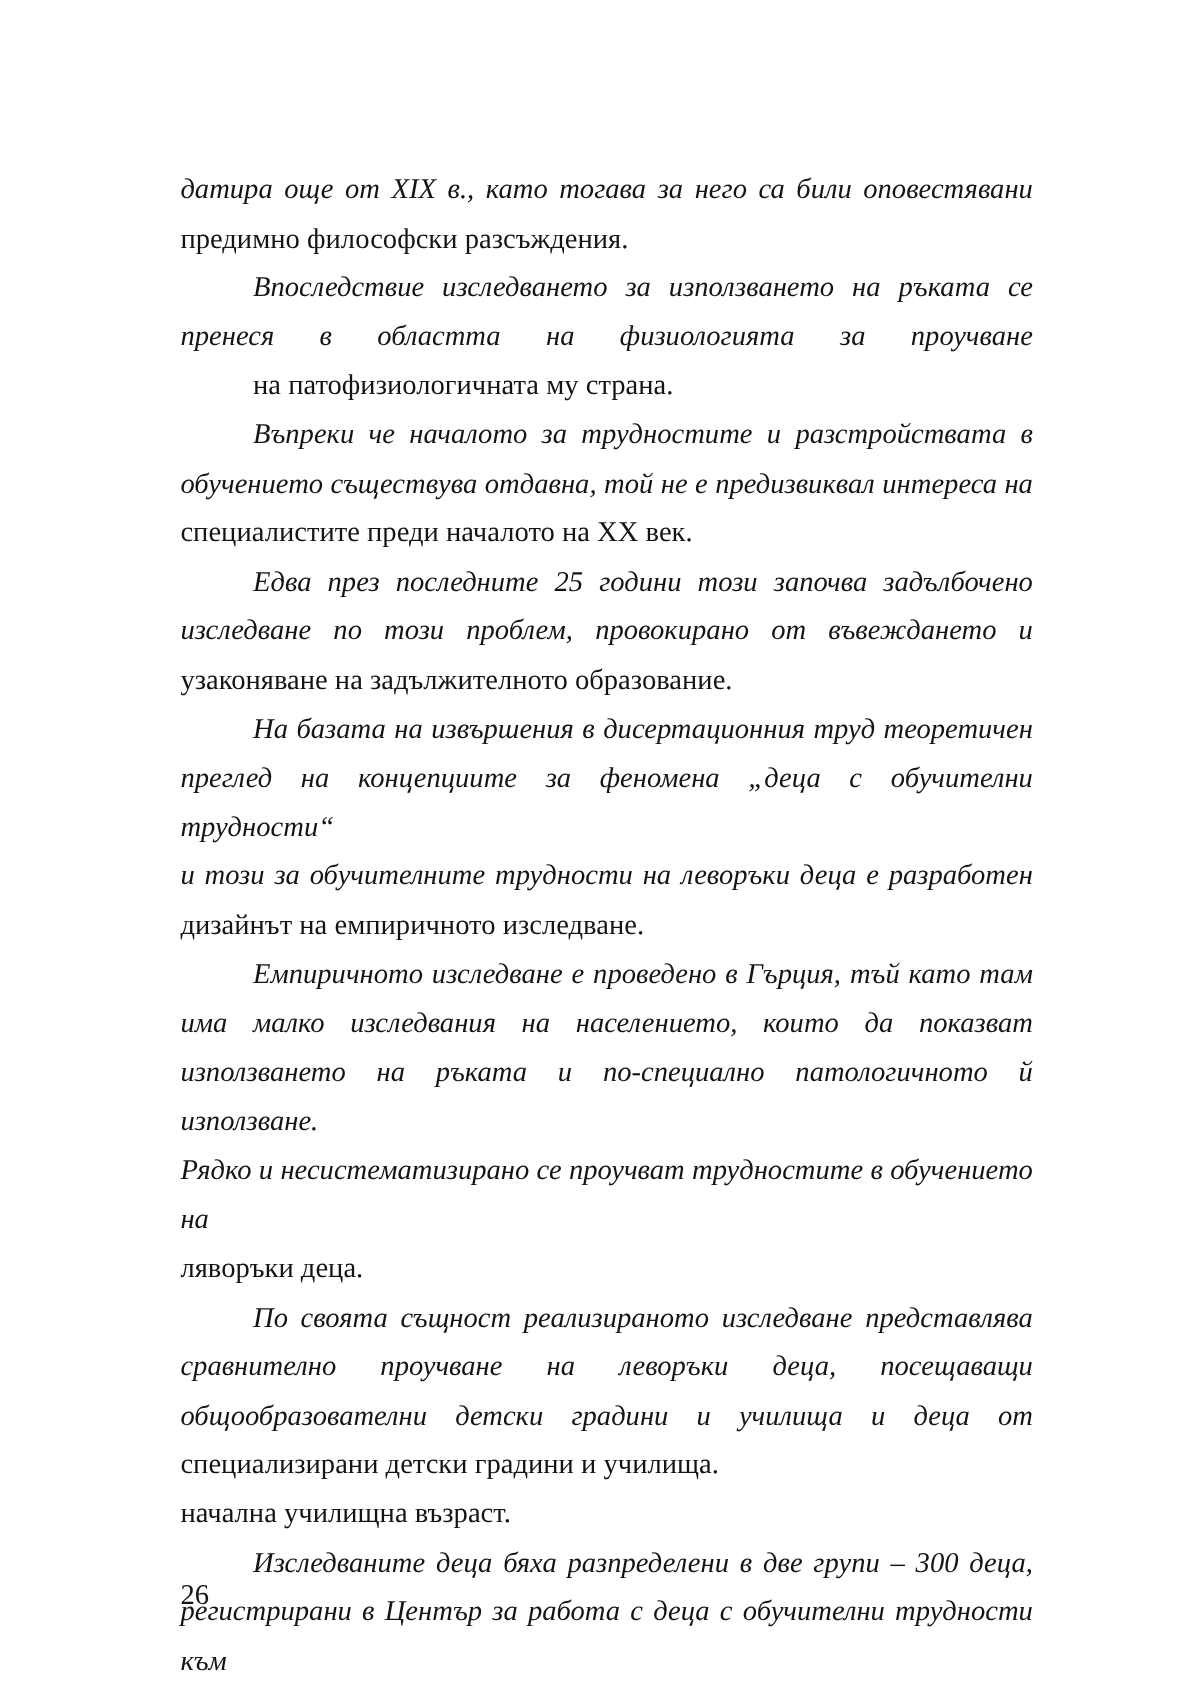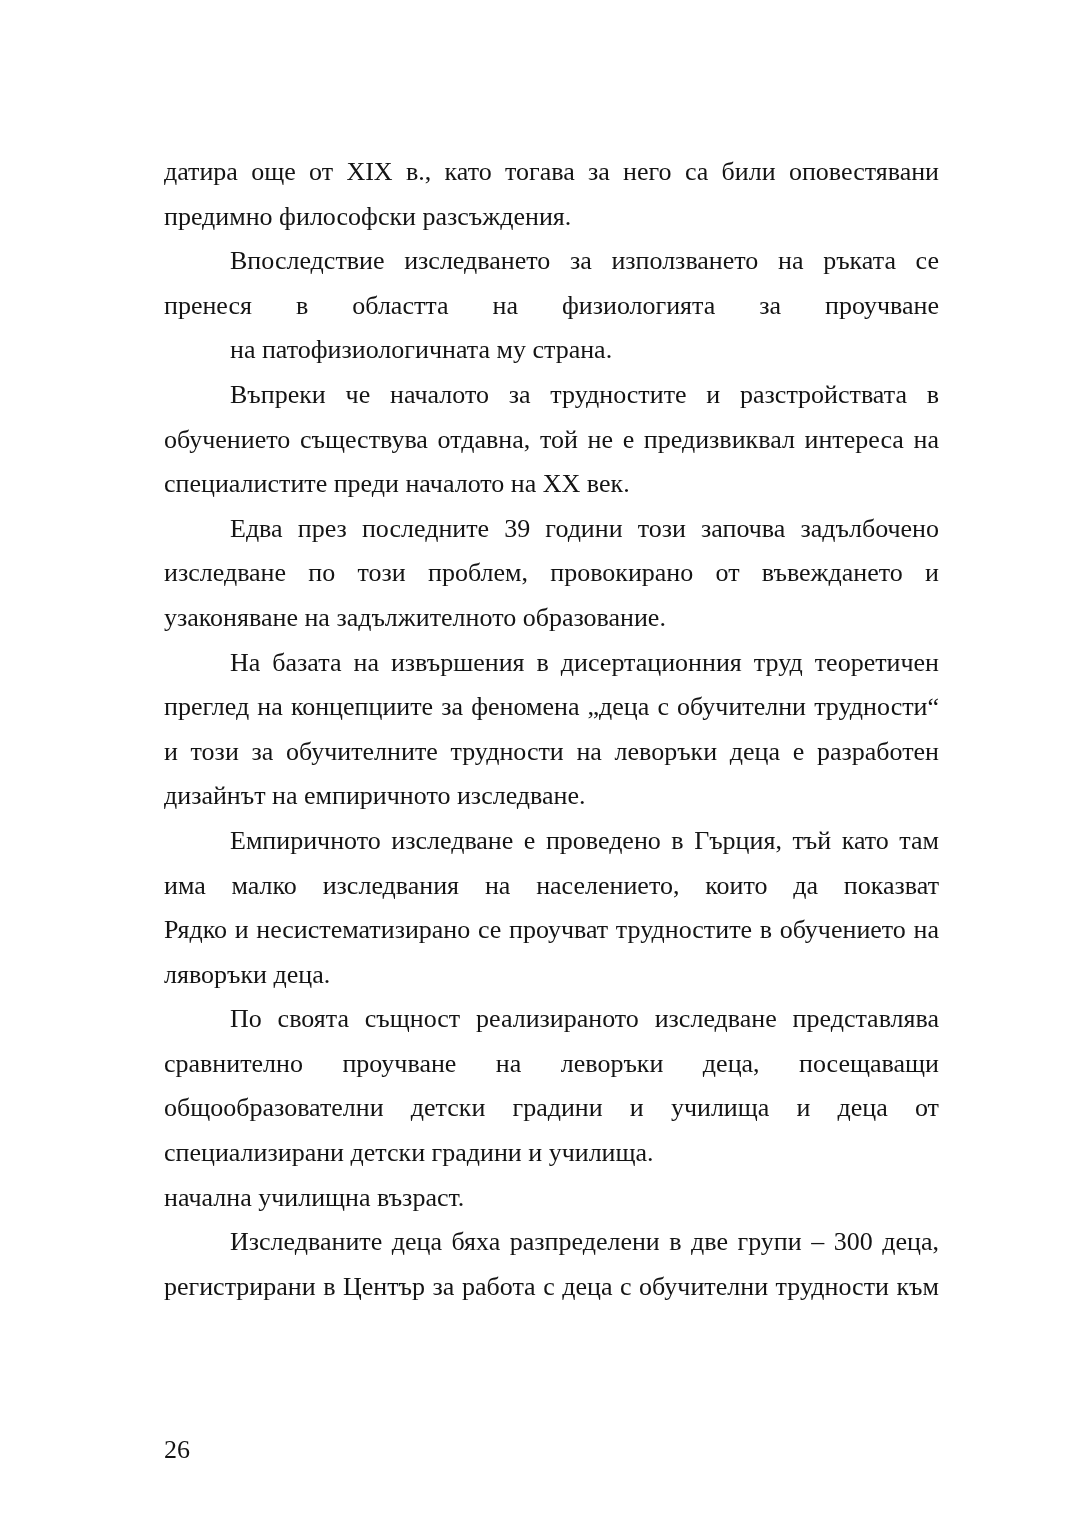--- a/index.html
+++ b/index.html
@@ -30,20 +30,21 @@
   .line {
     font-size: 26px;
     line-height: 44.6px;
     text-align: justify;
     text-justify: inter-word;
     white-space: normal;
   }
   
   .line.jl {
     text-align-last: justify;
+    font-style: italic;
   }
   .line.left {
     text-align: left;
     text-align-last: left;
   }
   .page-footer {
     position: absolute;
     left: 164px;
     top: 1428px;
     width: 775px;
@@ -65,33 +66,34 @@
         <div class="line jl" style="text-indent: 66px;">Впоследствие изследването за използването на ръката се</div>
         <div class="line jl">пренеся в областта на физиологията за проучване</div>
         <div class="line left" style="text-indent: 66px;">на патофизиологичната му страна.</div>
       </div>
       <div class="para">
         <div class="line jl" style="text-indent: 66px;">Въпреки че началото за трудностите и разстройствата в</div>
         <div class="line jl">обучението съществува отдавна, той не е предизвиквал интереса на</div>
         <div class="line left">специалистите преди началото на XX век.</div>
       </div>
       <div class="para">
-        <div class="line jl" style="text-indent: 66px;">Едва през последните 39 години този започва задълбочено</div>
+        <div class="line jl" style="text-indent: 66px;">Едва през последните 25 години този започва задълбочено</div>
         <div class="line jl">изследване по този проблем, провокирано от въвеждането и</div>
         <div class="line left">узаконяване на задължителното образование.</div>
       </div>
       <div class="para">
         <div class="line jl" style="text-indent: 66px;">На базата на извършения в дисертационния труд теоретичен</div>
         <div class="line jl">преглед на концепциите за феномена „деца с обучителни трудности“</div>
         <div class="line jl">и този за обучителните трудности на леворъки деца е разработен</div>
         <div class="line left">дизайнът на емпиричното изследване.</div>
       </div>
       <div class="para">
         <div class="line jl" style="text-indent: 66px;">Емпиричното изследване е проведено в Гърция, тъй като там</div>
         <div class="line jl">има малко изследвания на населението, които да показват</div>
+        <div class="line jl">използването на ръката и по-специално патологичното й използване.</div>
         <div class="line jl">Рядко и несистематизирано се проучват трудностите в обучението на</div>
         <div class="line left">ляворъки деца.</div>
       </div>
       <div class="para">
         <div class="line jl" style="text-indent: 66px;">По своята същност реализираното изследване представлява</div>
         <div class="line jl">сравнително проучване на леворъки деца, посещаващи</div>
         <div class="line jl">общообразователни детски градини и училища и деца от</div>
         <div class="line left">специализирани детски градини и училища.</div>
       </div>
       <div class="para">

